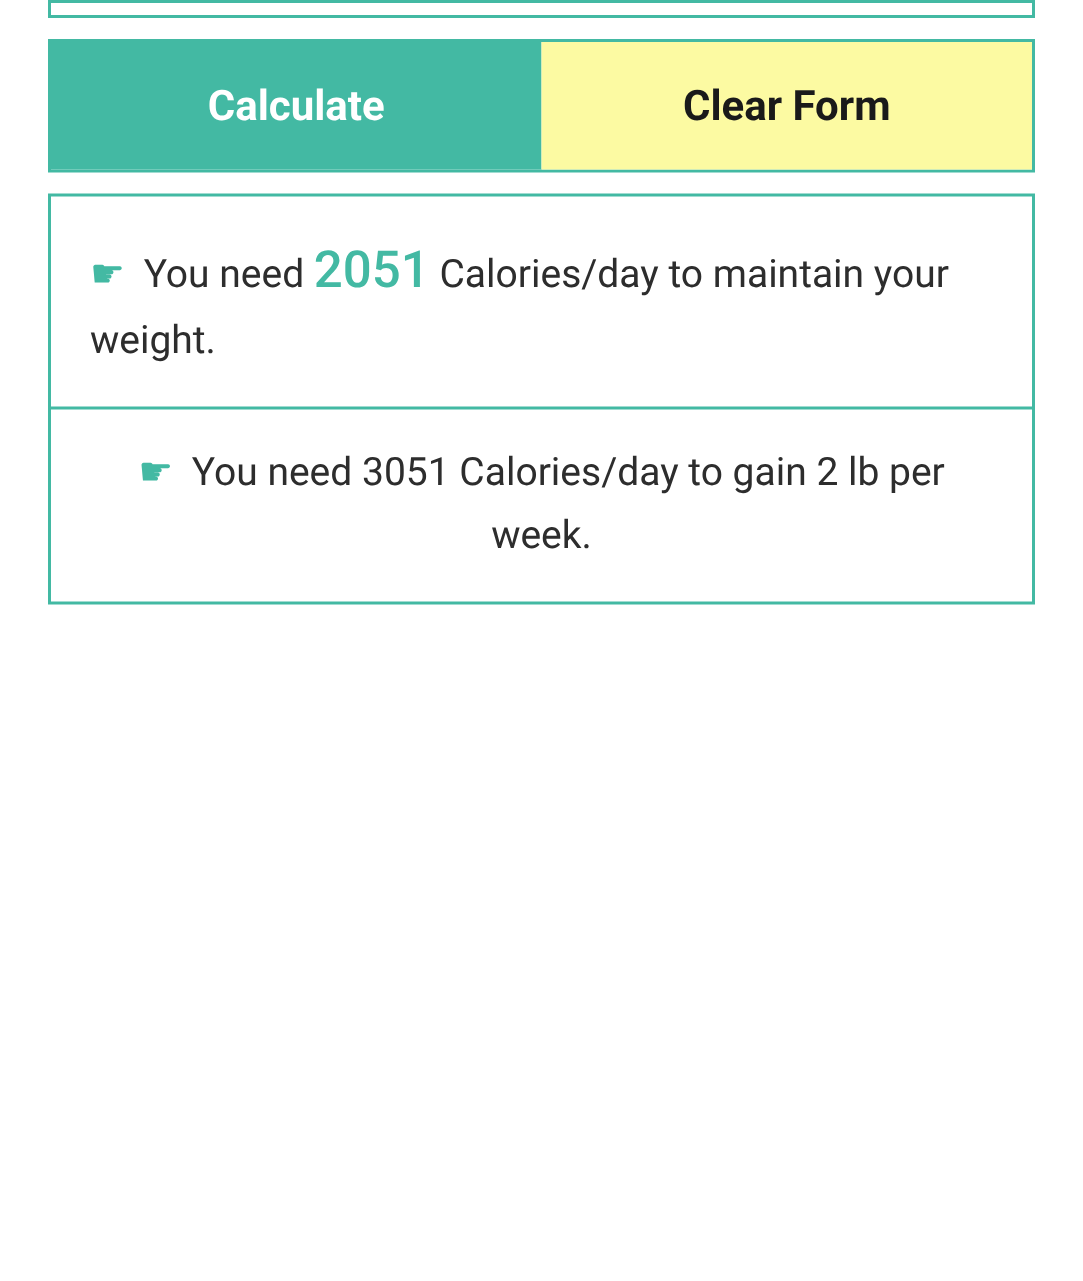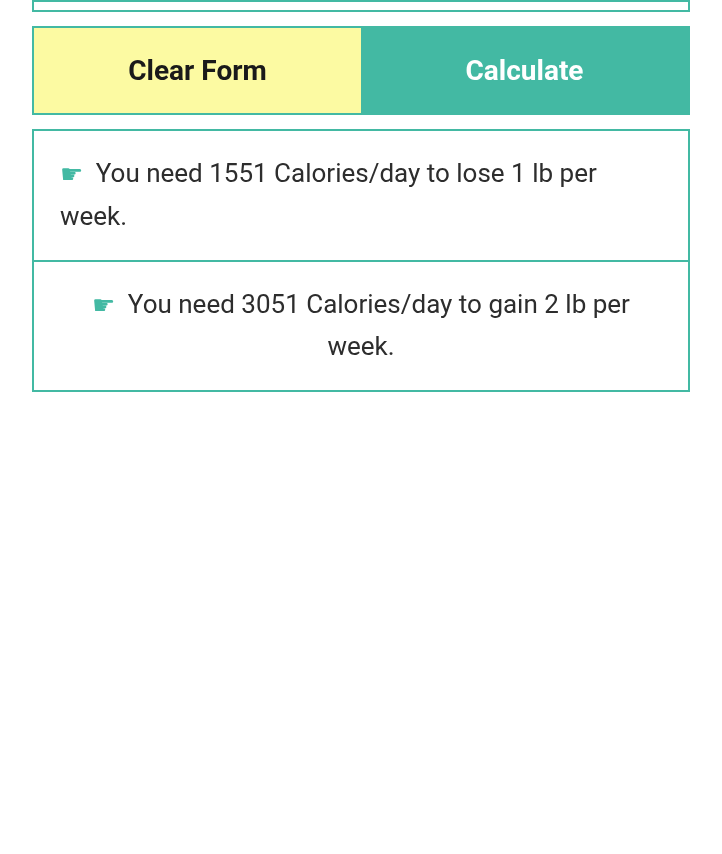--- a/index.html
+++ b/index.html
@@ -79,31 +79,31 @@
     }
   </style>
 </head>
 <body>
 
 <div class="container">
 
   <div class="top-box"></div>
 
   <div class="button-row">
+    <button class="btn btn-calculate">Calculate</button>
     <button class="btn btn-clear">Clear Form</button>
-    <button class="btn btn-calculate">Calculate</button>
   </div>
 
   <div class="results">
 
-
     <div class="result-item">
       <span class="pointer-icon">☛</span>
-      <span>You need 1551 Calories/day to lose 1 lb per week.</span>
+      <span>You need </span><span class="highlight">2051</span><span> Calories/day to maintain your weight.</span>
     </div>
+
 
 
 
     <div class="result-item">
       <span class="pointer-icon">☛</span>
       <span>You need 3051 Calories/day to gain 2 lb per week.</span>
     </div>
 
   </div>
 

